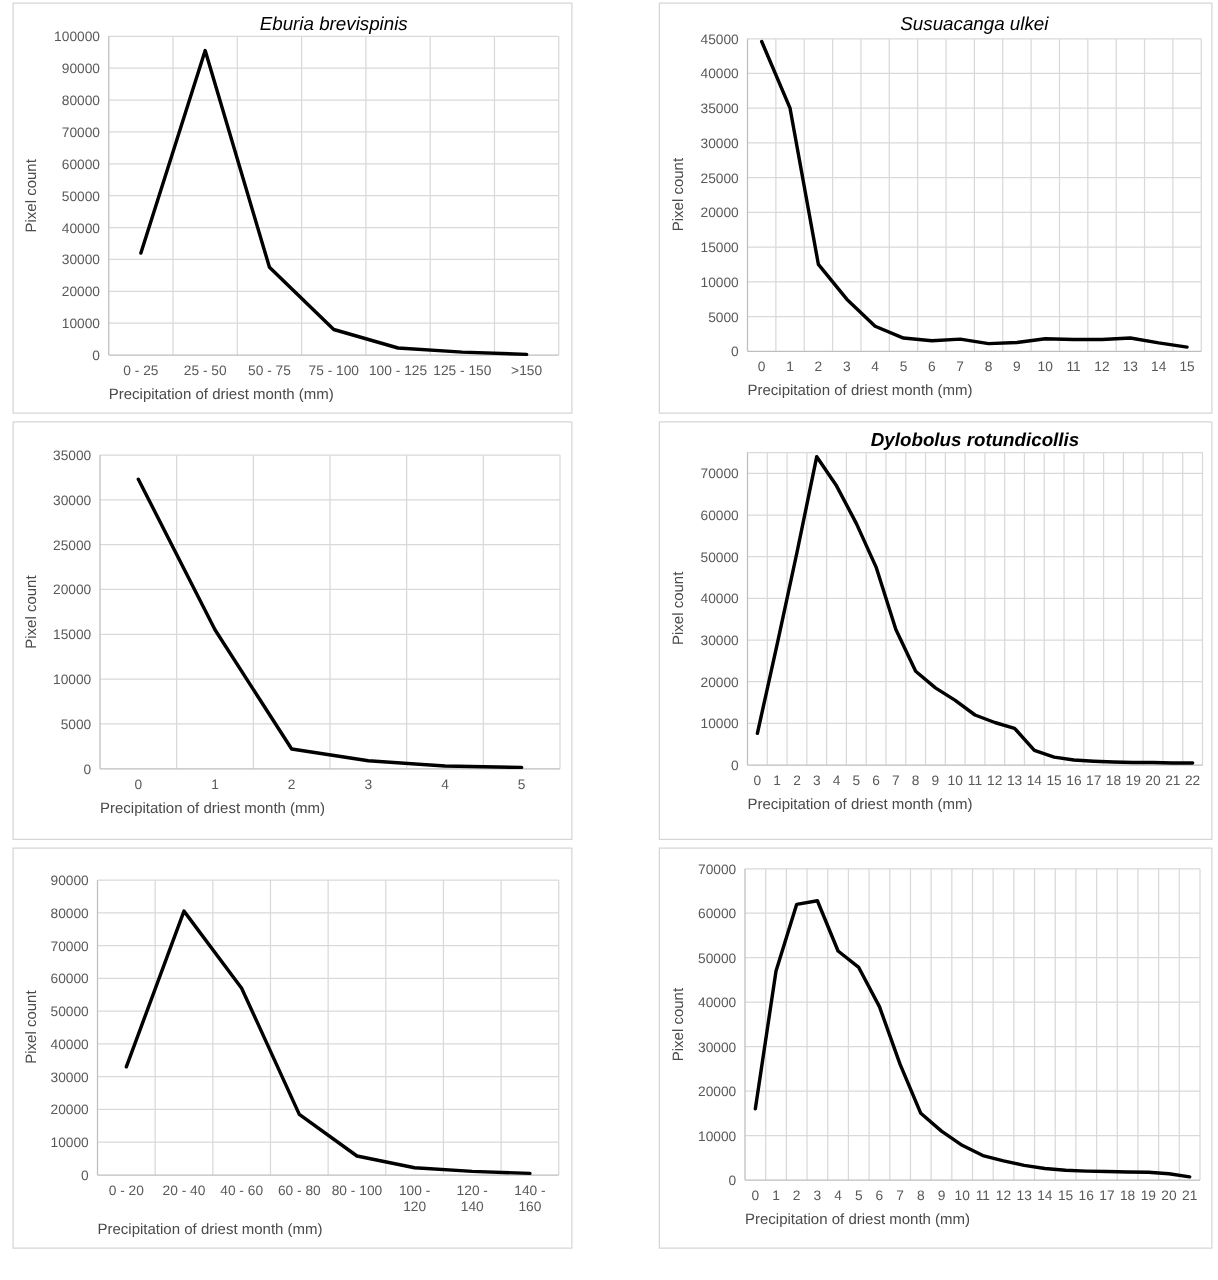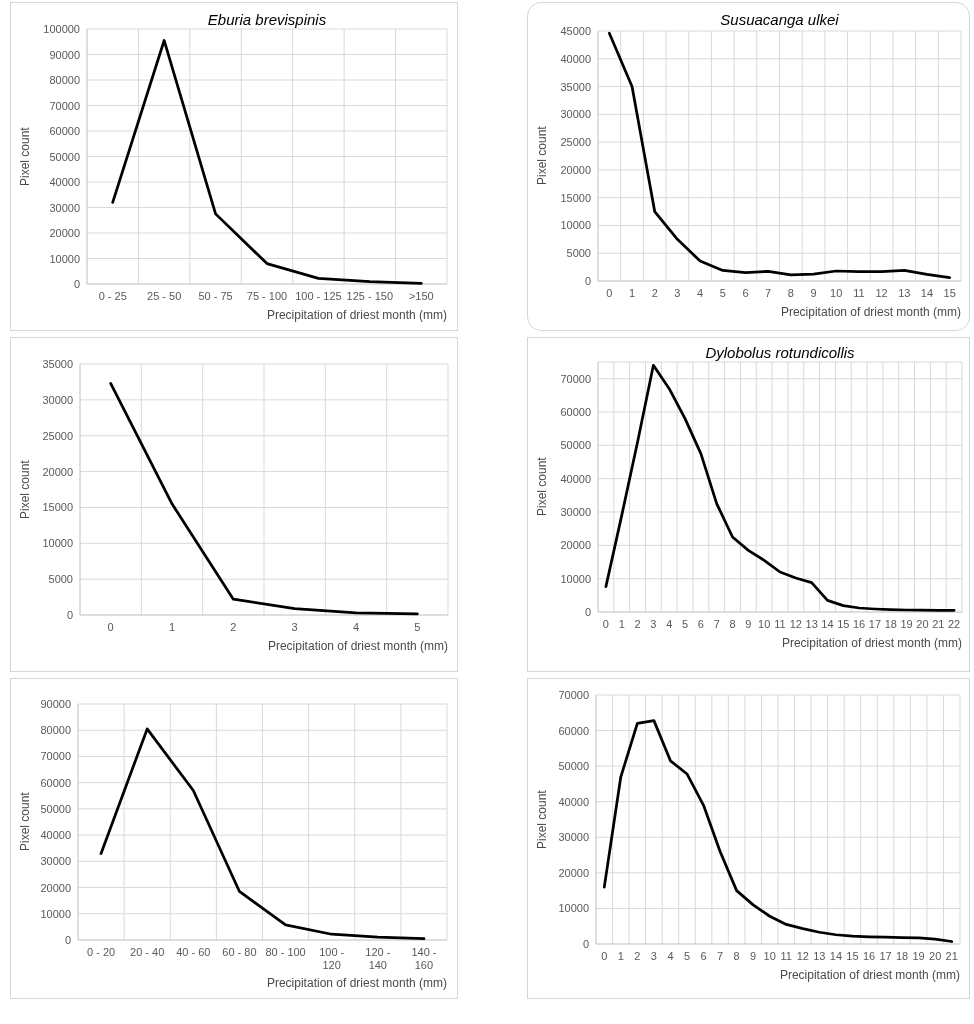--- a/index.html
+++ b/index.html
@@ -1,29 +1,29 @@
 <!DOCTYPE html>
 <html><head>
 <meta charset="utf-8">
 <style>
   html,body{margin:0;padding:0;background:#ffffff;}
   body{width:974px;height:1024px;position:relative;overflow:hidden;
        font-family:"Liberation Sans",sans-serif;}
   .panel{position:absolute;background:#ffffff;border:1px solid #D6D6D6;box-sizing:border-box;}
   #panel-0{left:10px;top:2px;width:448px;height:329px;}
-  #panel-1{left:527px;top:2px;width:443px;height:329px;border-radius:14px;}
+  #panel-1{left:527px;top:2px;width:443px;height:329px;}
   #panel-2{left:10px;top:337px;width:448px;height:335px;}
   #panel-3{left:527px;top:337px;width:443px;height:335px;}
   #panel-4{left:10px;top:678px;width:448px;height:321px;}
   #panel-5{left:527px;top:678px;width:443px;height:321px;}
   .chart-title{position:absolute;margin:0;text-align:center;font-style:italic;font-weight:400;
        font-size:15px;color:#000000;white-space:nowrap;z-index:2;}
   .y-axis-title{position:absolute;left:6px;width:16px;writing-mode:vertical-rl;
        transform:rotate(180deg);text-align:center;font-size:12px;color:#4a4a4a;line-height:16px;}
-  .x-axis-title{position:absolute;text-align:right;font-size:12px;color:#4a4a4a;white-space:nowrap;}
+  .x-axis-title{position:absolute;text-align:left;font-size:12px;color:#4a4a4a;white-space:nowrap;}
   svg.plot{position:absolute;left:0;top:0;}
   svg text{font-family:"Liberation Sans",sans-serif;}
 </style>
 </head>
 <body>
 
 <div>
 
   <section class="panel" id="panel-0">
     <h2 class="chart-title" style="left: 76px; width: 360px; top: 8px;">Eburia brevispinis</h2>
@@ -170,21 +170,21 @@
         <text x="222.33333333333334" y="293" text-anchor="middle" font-size="11" fill="#595959">2</text>
         <text x="283.66666666666663" y="293" text-anchor="middle" font-size="11" fill="#595959">3</text>
         <text x="345" y="293" text-anchor="middle" font-size="11" fill="#595959">4</text>
         <text x="406.3333333333333" y="293" text-anchor="middle" font-size="11" fill="#595959">5</text>
         <polyline points="99.66666666666667,45.362857142857166 161,165.84285714285716 222.33333333333334,261.22285714285715 283.66666666666663,270.54571428571427 345,274.8485714285714 406.3333333333333,275.9242857142857" fill="none" stroke="#000000" stroke-width="2.75" stroke-linejoin="round" stroke-linecap="round"></polyline>
       </svg>
     <div class="x-axis-title" style="left: 69px; width: 368px; top: 301px;">Precipitation of driest month (mm)</div>
   </section>
 
   <section class="panel" id="panel-3">
-    <h2 class="chart-title" style="left: 70px; width: 364px; top: 6px;">Dylobolus rotundicollis</h2>
+    <h2 class="chart-title" style="left: 70px; width: 364px; top: 6px; font-weight: bold;">Dylobolus rotundicollis</h2>
     <div class="y-axis-title" style="top: 24px; height: 250px;">Pixel count</div>
     <svg class="plot" width="441" height="333" viewBox="0 0 441 333">
         <g>
           <line x1="70" x2="434" y1="240.66666666666666" y2="240.66666666666666" stroke="#D9D9D9" stroke-width="1"></line>
           <line x1="70" x2="434" y1="207.33333333333331" y2="207.33333333333331" stroke="#D9D9D9" stroke-width="1"></line>
           <line x1="70" x2="434" y1="174" y2="174" stroke="#D9D9D9" stroke-width="1"></line>
           <line x1="70" x2="434" y1="140.66666666666666" y2="140.66666666666666" stroke="#D9D9D9" stroke-width="1"></line>
           <line x1="70" x2="434" y1="107.33333333333334" y2="107.33333333333334" stroke="#D9D9D9" stroke-width="1"></line>
           <line x1="70" x2="434" y1="74" y2="74" stroke="#D9D9D9" stroke-width="1"></line>
           <line x1="70" x2="434" y1="40.66666666666666" y2="40.66666666666666" stroke="#D9D9D9" stroke-width="1"></line>

